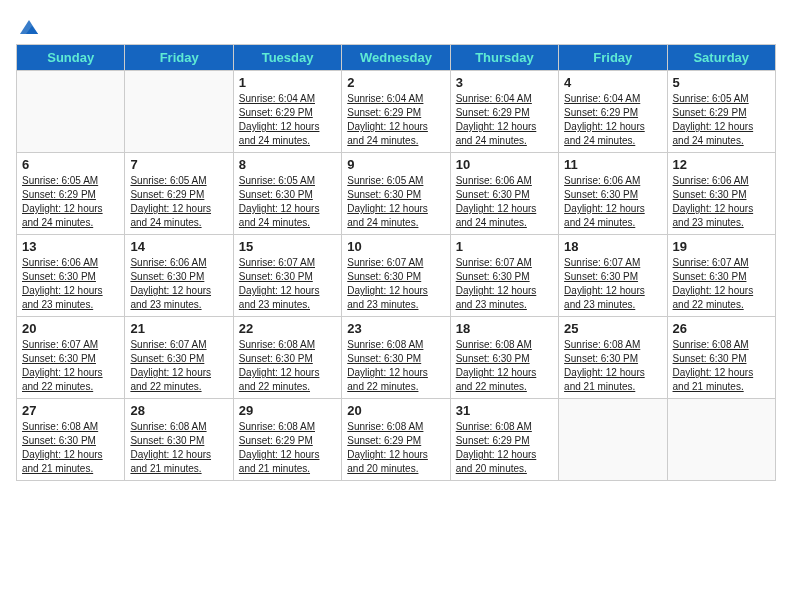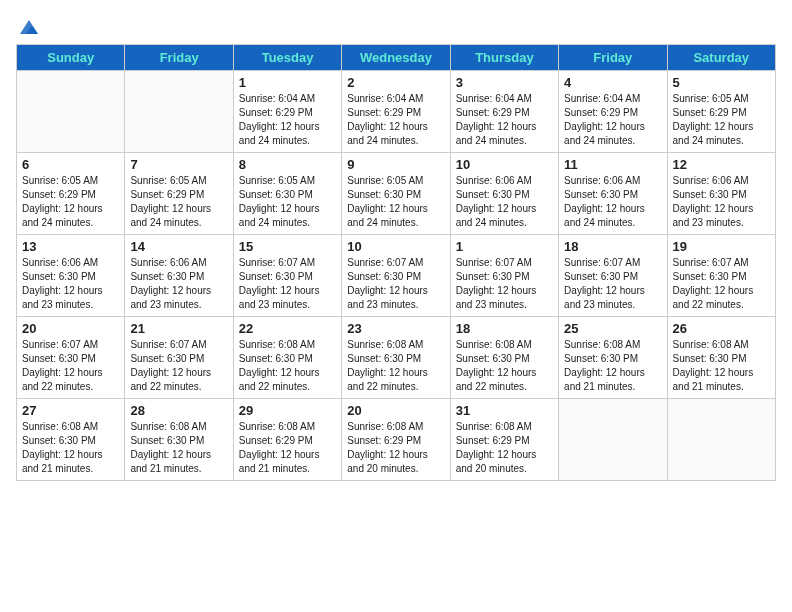--- a/index.html
+++ b/index.html
@@ -76,20 +76,21 @@
     }
     .day-number {
       font-size: 13px;
       font-weight: bold;
       margin-bottom: 2px;
     }
     .day-info {
       font-size: 10px;
       line-height: 1.4;
       color: #222;
+      text-decoration: underline;
     }
     .week-row td {
       height: 82px;
     }
   </style>
 </head>
 <body>
 
 <div class="header">
   <div class="logo">

